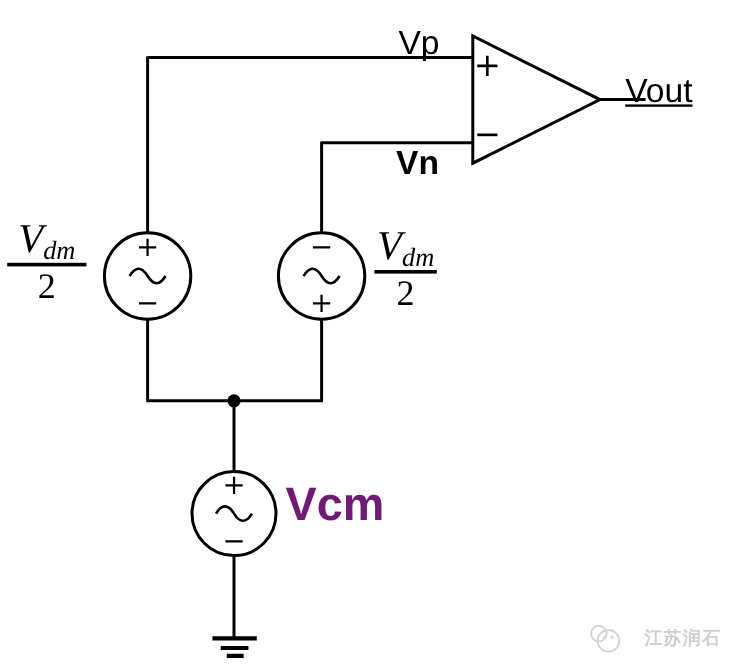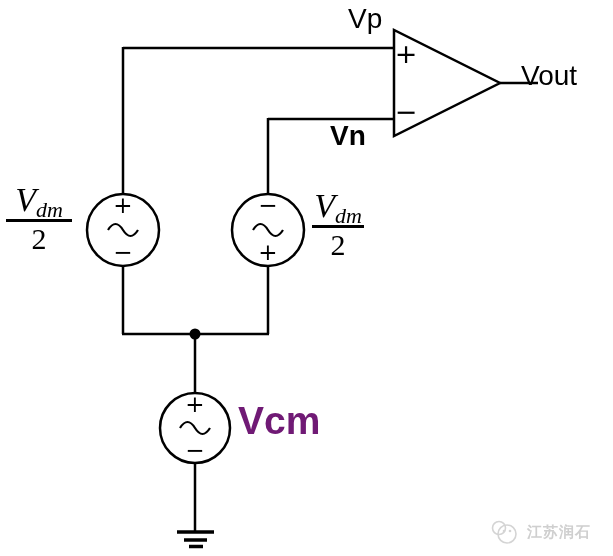--- a/index.html
+++ b/index.html
@@ -68,21 +68,21 @@
     line-height: 1;
   }
   .frac-left  { left: 6px;  top: 184px; width: 66px; }
   .frac-right { left: 312px; top: 190px; width: 52px; }
   .watermark {
     position: absolute;
     left: 489px;
     top: 519px;
     display: flex;
     align-items: center;
-    gap: 6px;
+    gap: 16px;
     color: #cfcfcf;
     font-size: 15px;
     letter-spacing: 1px;
     font-weight: bold;
     white-space: nowrap;
     text-align: center;
   }
   svg text.mark {
     font-family: "DejaVu Sans", sans-serif;
     fill: #000000;
@@ -137,25 +137,25 @@
       <text class="mark" x="195" y="458" font-size="23" text-anchor="middle">−</text>
     </g>
 
     <g stroke="#000000" fill="none">
       <path d="M177 532 H214" stroke-width="3.5"></path>
       <path d="M184 540 H207" stroke-width="3.5"></path>
       <path d="M189 546.5 H203" stroke-width="3.5"></path>
     </g>
   </svg>
 
-  <div class="node-label" style="left:332px; top:5px;margin-left:16px;">Vp</div>
+  <div class="node-label" style="left:332px; top:22px;">Vp</div>
 
   <div class="node-label" style="left:330px; top:122px;font-weight:bold;">Vn</div>
 
-  <div class="node-label" style="left:521px; top:62px;">Vout</div>
+  <div class="node-label" style="left:521px; top:62px;text-decoration:underline;">Vout</div>
 
   <div class="vcm-label">Vcm</div>
 
   <div class="frac frac-left">
     <span class="num"><span>V</span><sub>dm</sub></span>
     <span class="bar"></span>
     <span class="den">2</span>
   </div>
 
   <div class="frac frac-right">

